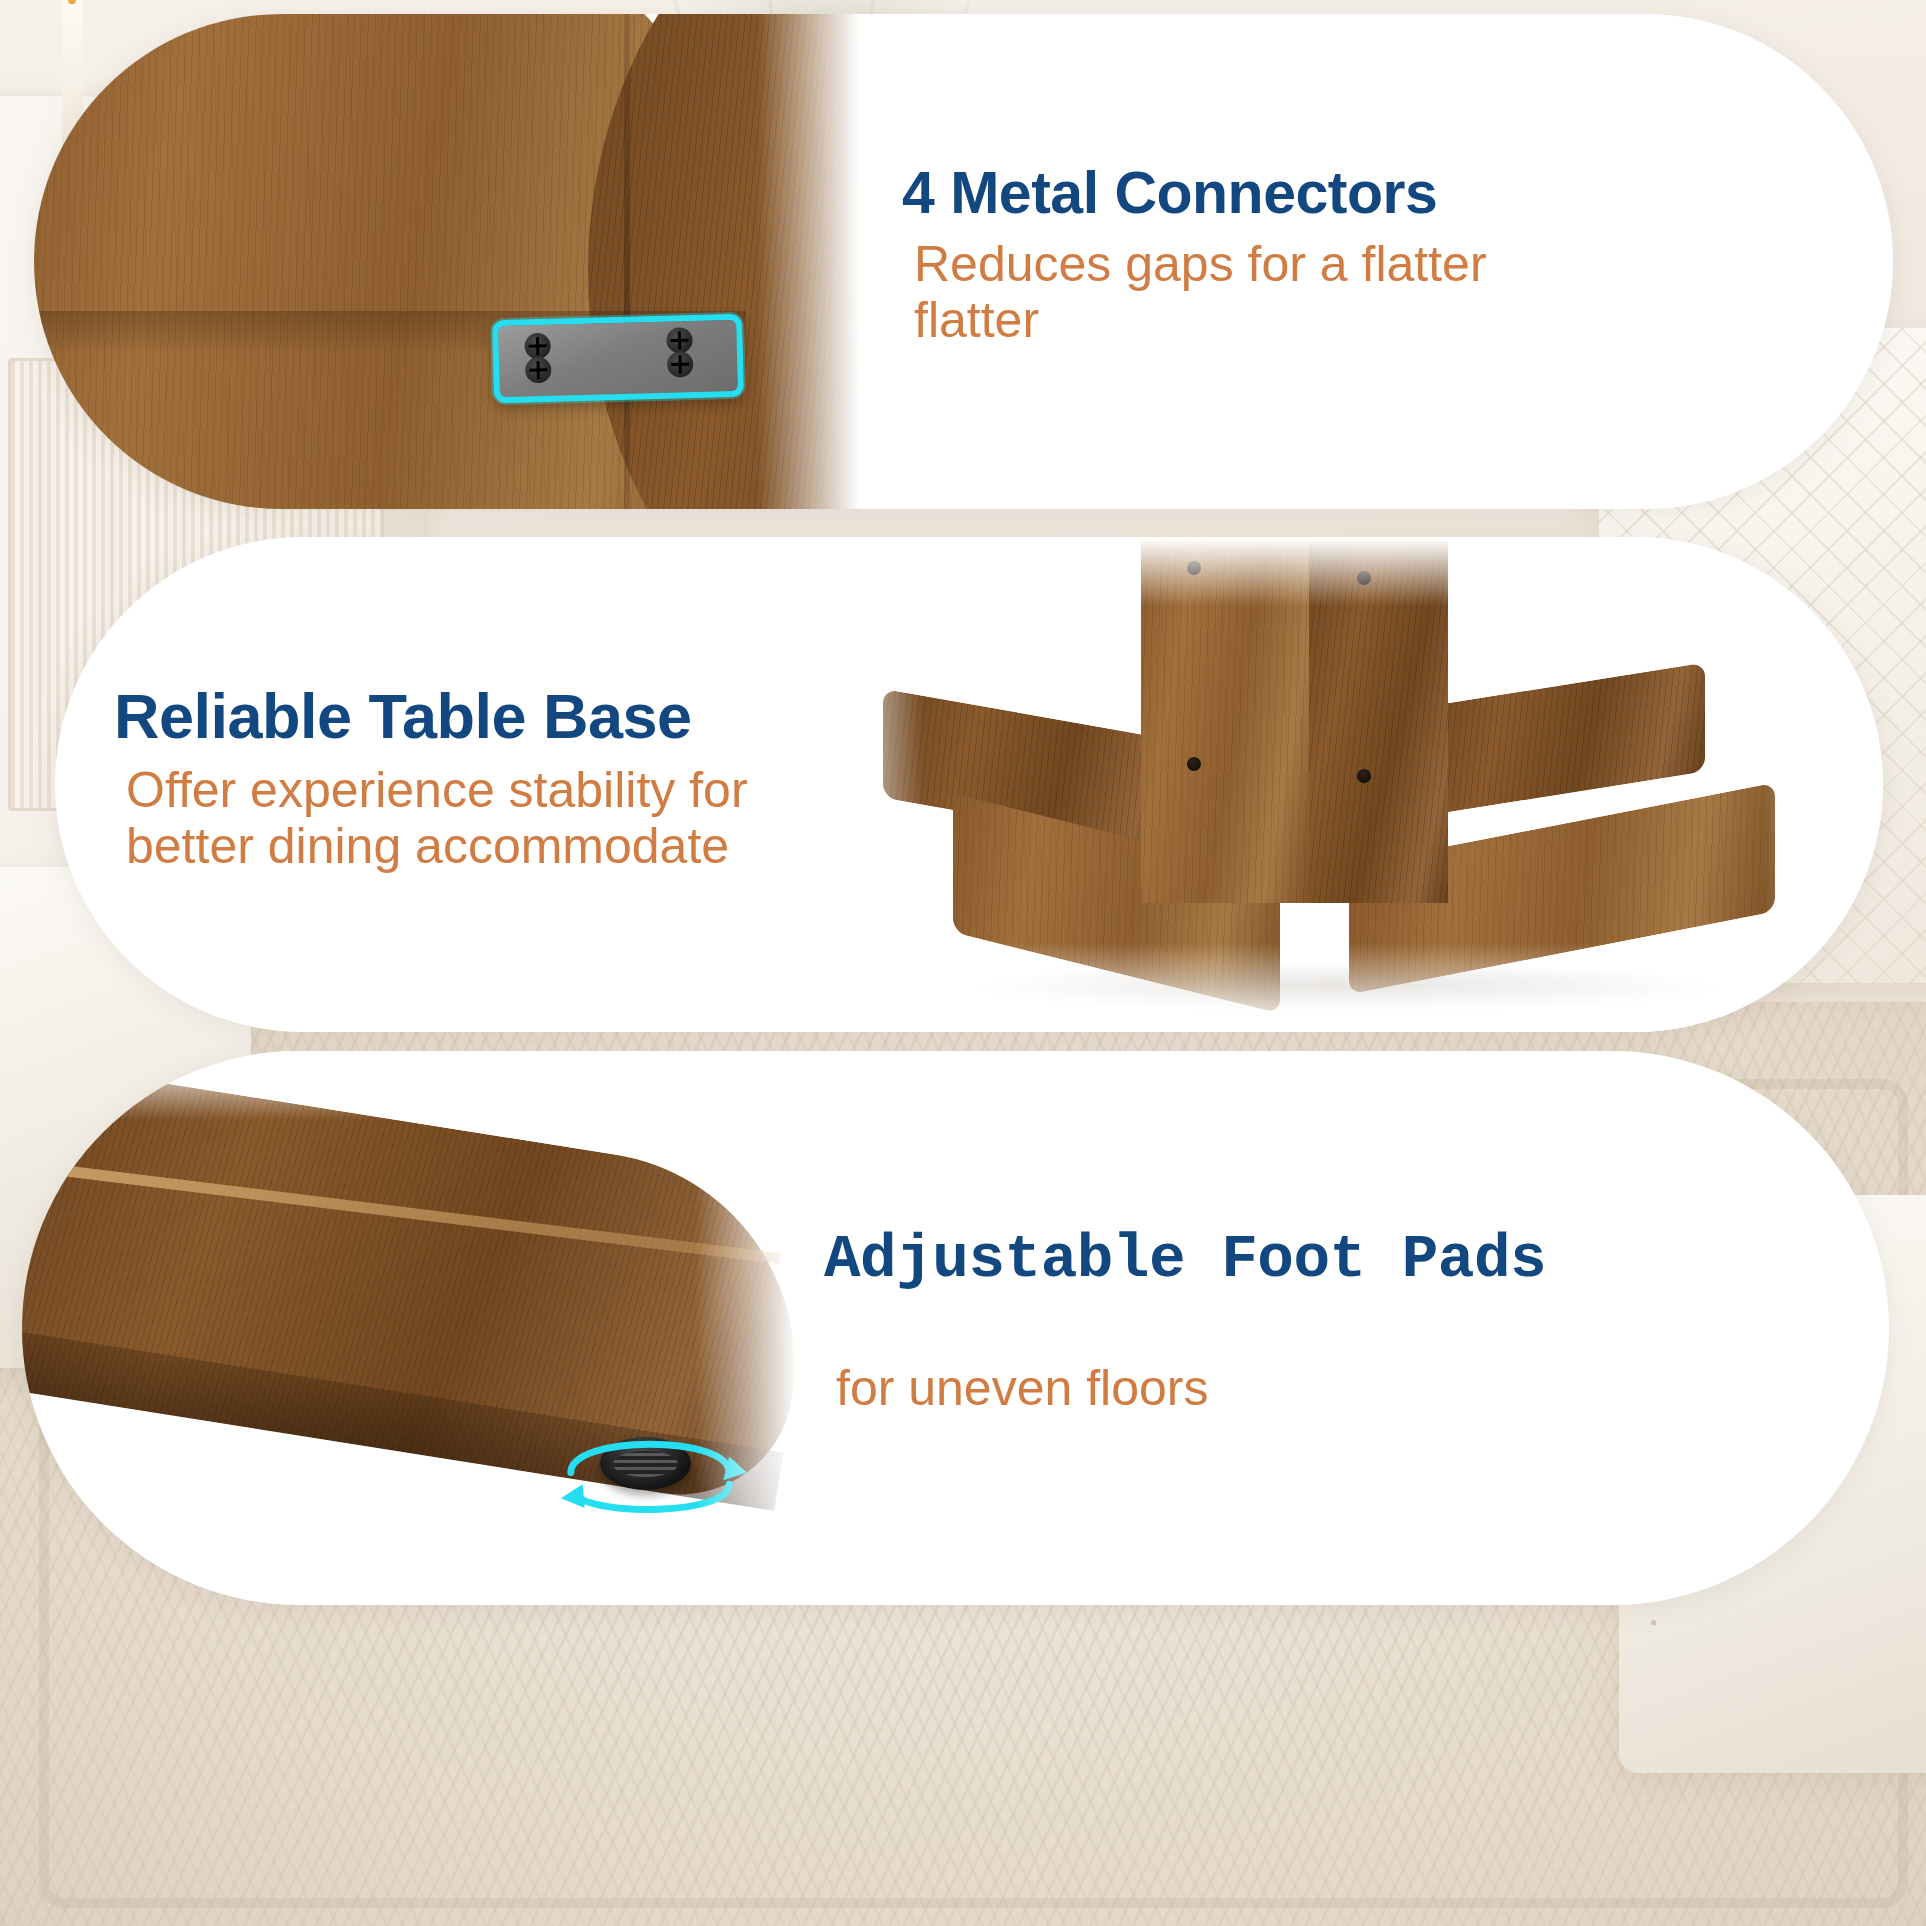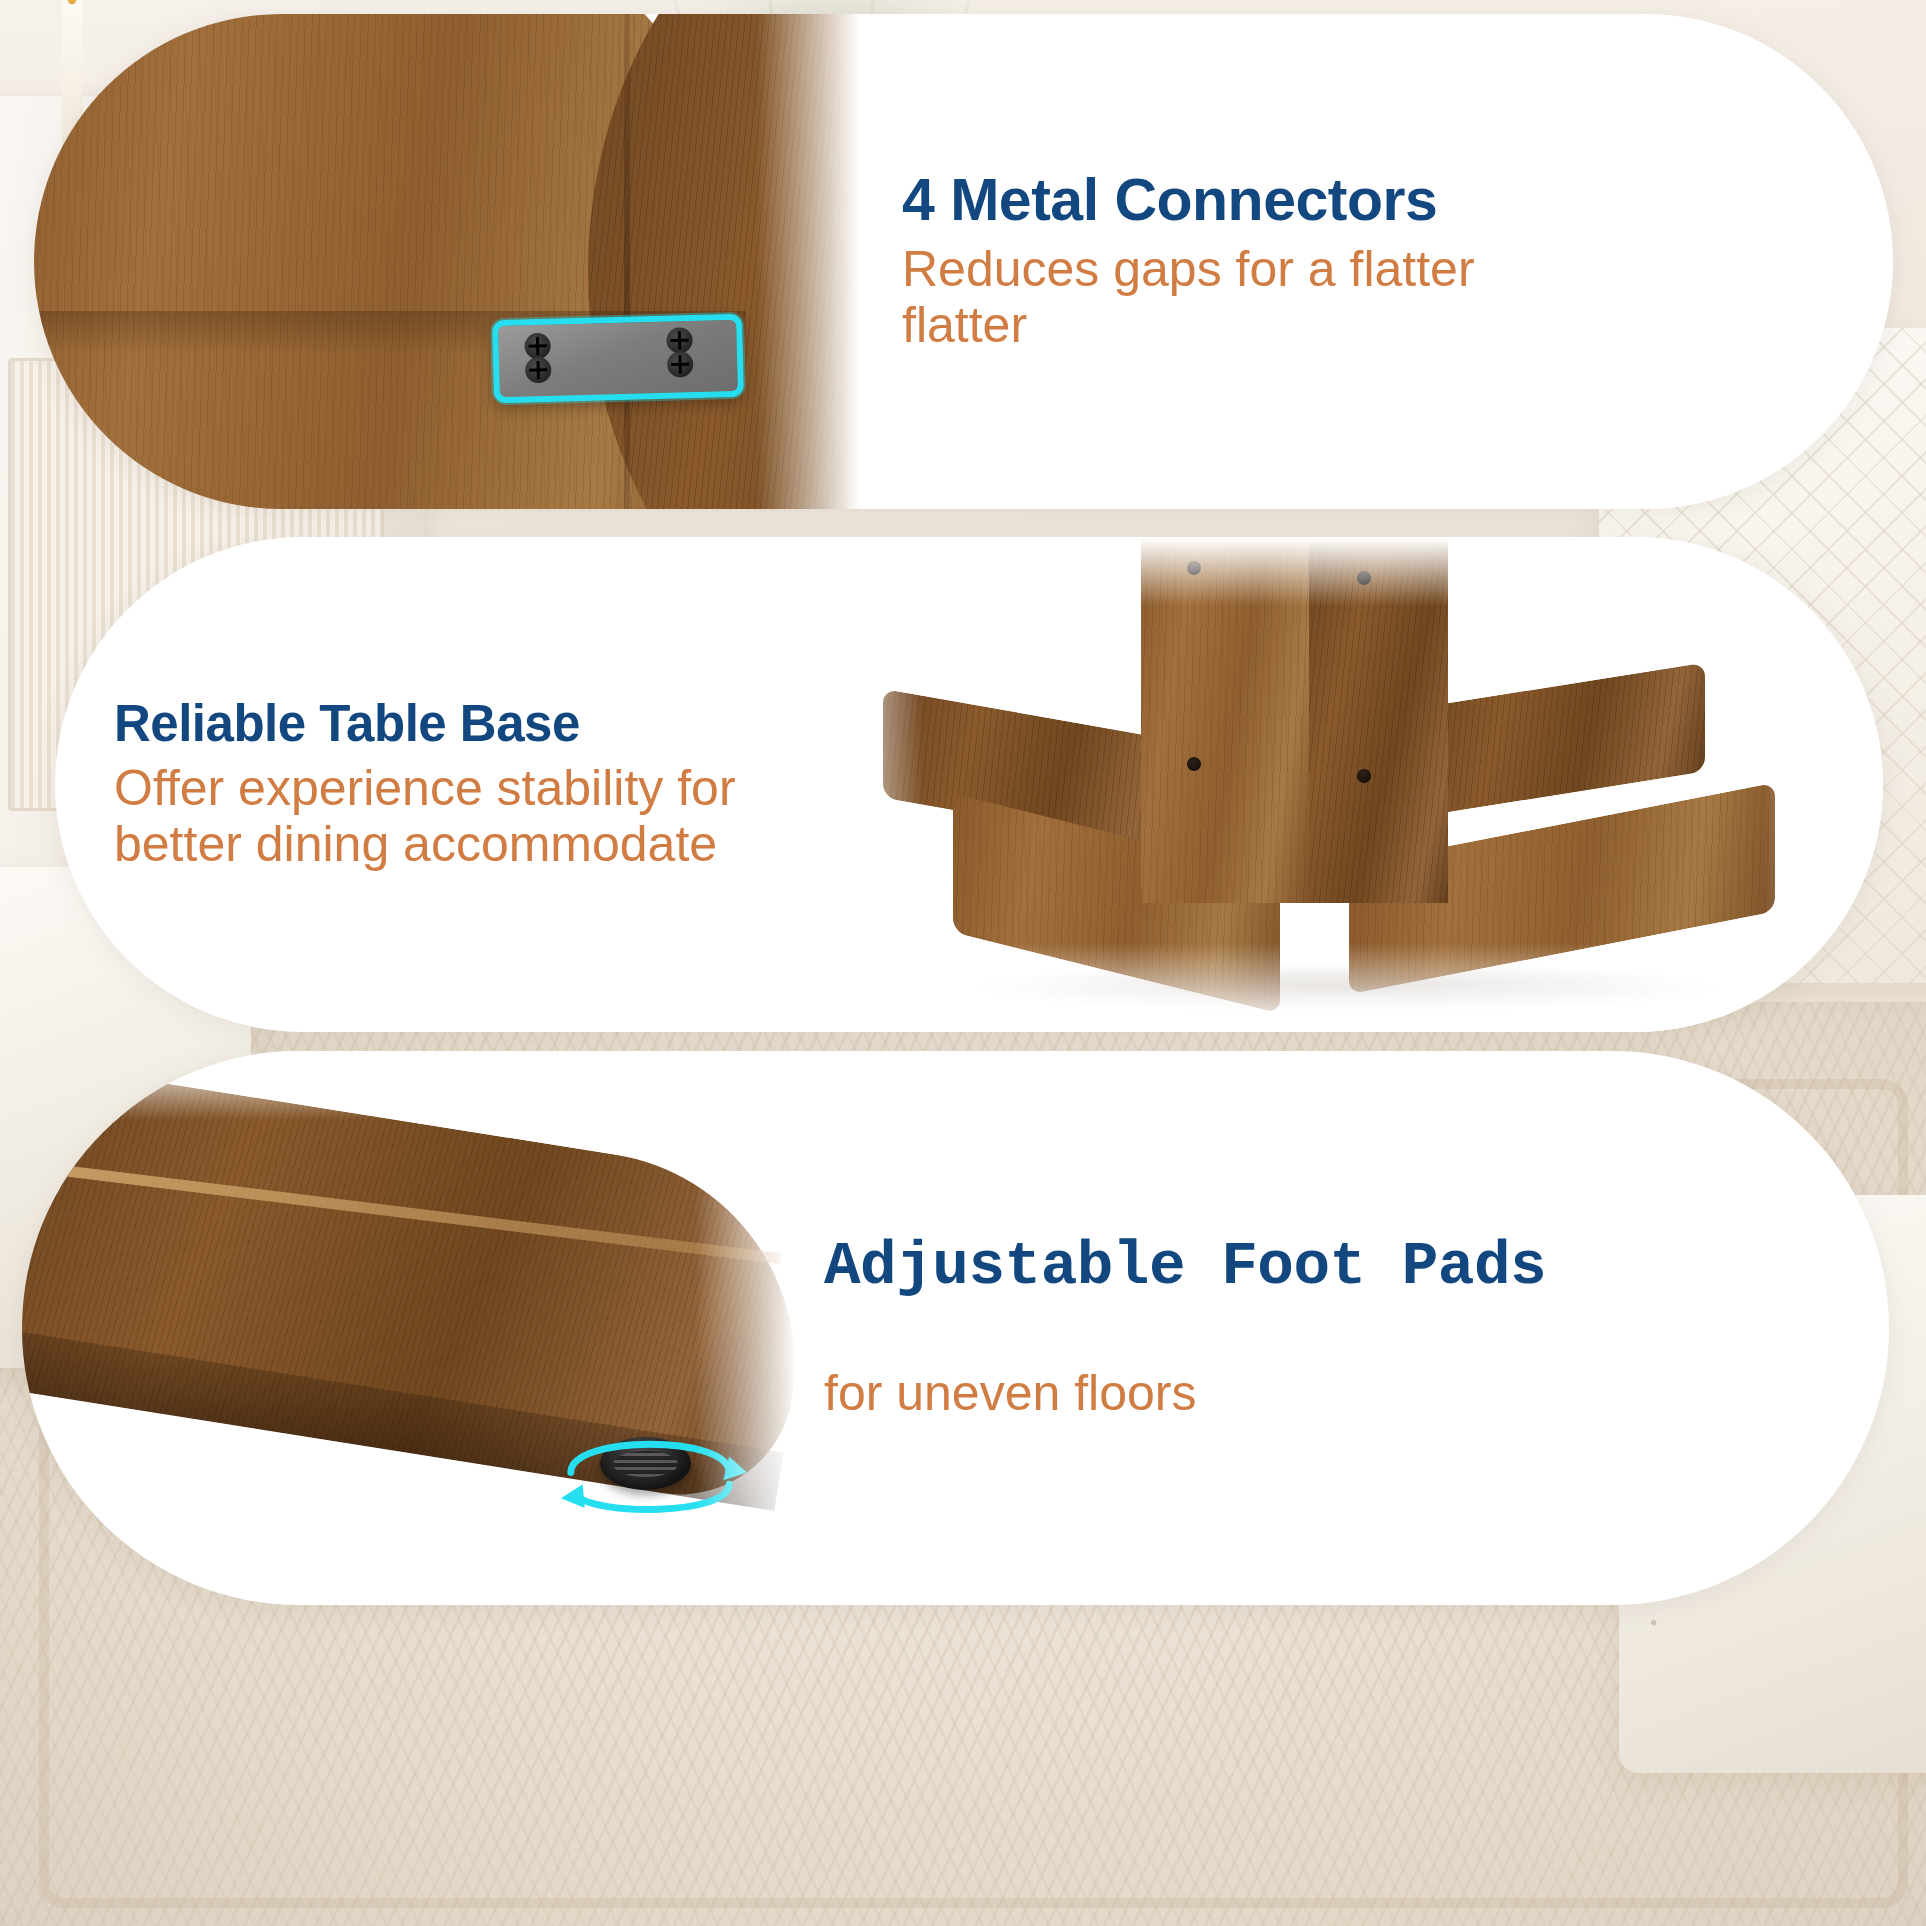--- a/index.html
+++ b/index.html
@@ -85,25 +85,25 @@
   #panel-3{left:22px;top:1051px;width:1867px;height:554px;border-radius:297px;}
 
   .photo{position:relative;height:100%;flex:0 0 auto;overflow:hidden;}
   .copy{flex:1 1 auto;padding-left:26px;}
 
   .headline{
     color:#12477f;font-weight:bold;letter-spacing:-0.5px;
     line-height:1.05;margin:0 0 10px 0;
   }
   .subline{
-    color:#d07c42;line-height:1.12;margin:0;font-weight:400;
+    color:#d07c42;line-height:1.12;margin:12px;font-weight:400;
   }
   #panel-1 .headline{font-size:59px;}
   #panel-1 .subline{font-size:50px;}
-  #panel-2 .headline{font-size:51px;}
+  #panel-2 .headline{font-size:63px;}
   #panel-2 .subline{font-size:50px;}
   #panel-3 .headline{font-size:61px;font-family:Liberation Mono, monospace;}
   #panel-3 .subline{font-size:50px;}
 
   
   .wood{
     background:
       repeating-linear-gradient(92deg, rgba(70,40,18,.16) 0 1px, rgba(0,0,0,0) 1px 7px),
       repeating-linear-gradient(88deg, rgba(120,78,38,.10) 0 2px, rgba(0,0,0,0) 2px 15px),
       linear-gradient(100deg,#8a5a2c 0%,#a2703c 25%,#8f5f2f 55%,#a77a45 80%,#7f5228 100%);

